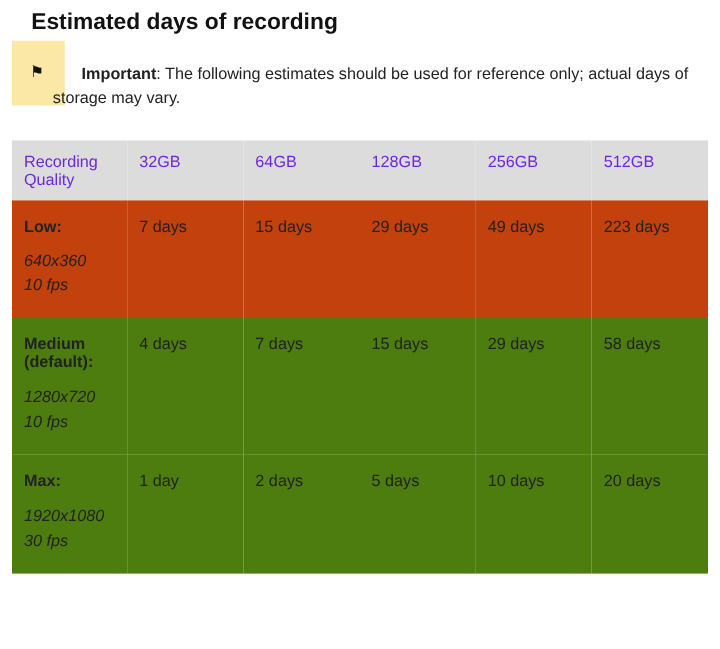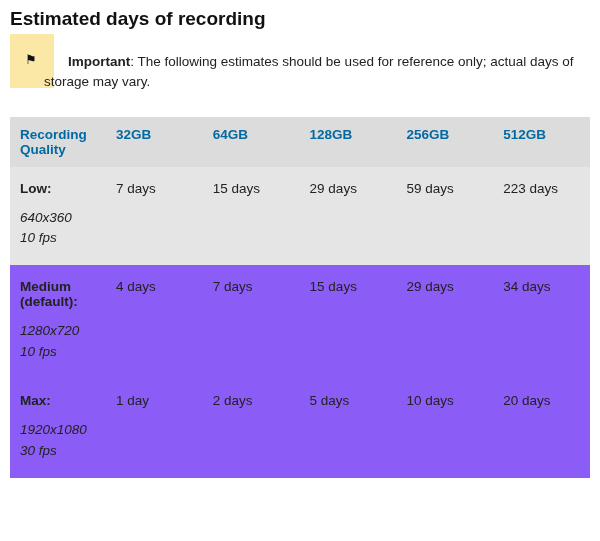--- a/index.html
+++ b/index.html
@@ -8,21 +8,21 @@
     padding: 8px 10px 20px 10px;
     font-family: -apple-system, BlinkMacSystemFont, "Segoe UI", Arial, sans-serif;
     font-size: 14px;
     color: #1a1a1a;
     background: #fff;
     width: 600px;
   }
   h2.page-title {
     font-size: 19px;
     font-weight: 700;
-    margin: 0 0 14px 0;
+    margin: 0 0 14px 16px;
     color: #111;
   }
   .callout {
     position: relative;
     padding: 8px 6px 10px 34px;
     font-size: 13.5px;
     line-height: 1.5;
     color: #222;
     margin-bottom: 14px;
   }
@@ -52,27 +52,27 @@
     border-collapse: collapse;
     table-layout: fixed;
   }
   table.est th, table.est td {
     text-align: left;
     vertical-align: top;
     font-size: 13.5px;
   }
   table.est thead th {
     background: #dcdcdc;
-    font-weight: 700;
+    font-weight: 400;
     padding: 10px 8px 10px 10px;
-    color: #0369a1;
+    color: #6d28d9;
   }
   table.est thead th:first-child { width: 96px; }
-  table.est tbody tr { background: #8b5cf6; }
-  table.est tbody tr.alt { background: #e5e5e5; }
+  table.est tbody tr { background: #4d7c0f; }
+  table.est tbody tr.alt { background: #c2410c; }
   table.est tbody td {
     padding: 14px 8px 16px 10px;
     color: #222;
   }
   .quality-name {
     font-weight: 700;
     display: block;
     margin-bottom: 12px;
   }
   .quality-spec {
@@ -110,34 +110,34 @@
   <tbody>
     <tr class="alt">
       <td>
         <span class="quality-name">Low:</span>
         <span class="quality-spec">640x360</span>
         <span class="quality-spec">10 fps</span>
       </td>
       <td>7 days</td>
       <td>15 days</td>
       <td>29 days</td>
-      <td>59 days</td>
+      <td>49 days</td>
       <td>223 days</td>
     </tr>
     <tr>
       <td>
         <span class="quality-name">Medium (default):</span>
         <span class="quality-spec">1280x720</span>
         <span class="quality-spec">10 fps</span>
       </td>
       <td>4 days</td>
       <td>7 days</td>
       <td>15 days</td>
       <td>29 days</td>
-      <td>34 days</td>
+      <td>58 days</td>
     </tr>
     <tr>
       <td>
         <span class="quality-name">Max:</span>
         <span class="quality-spec">1920x1080</span>
         <span class="quality-spec">30 fps</span>
       </td>
       <td>1 day</td>
       <td>2 days</td>
       <td>5 days</td>

